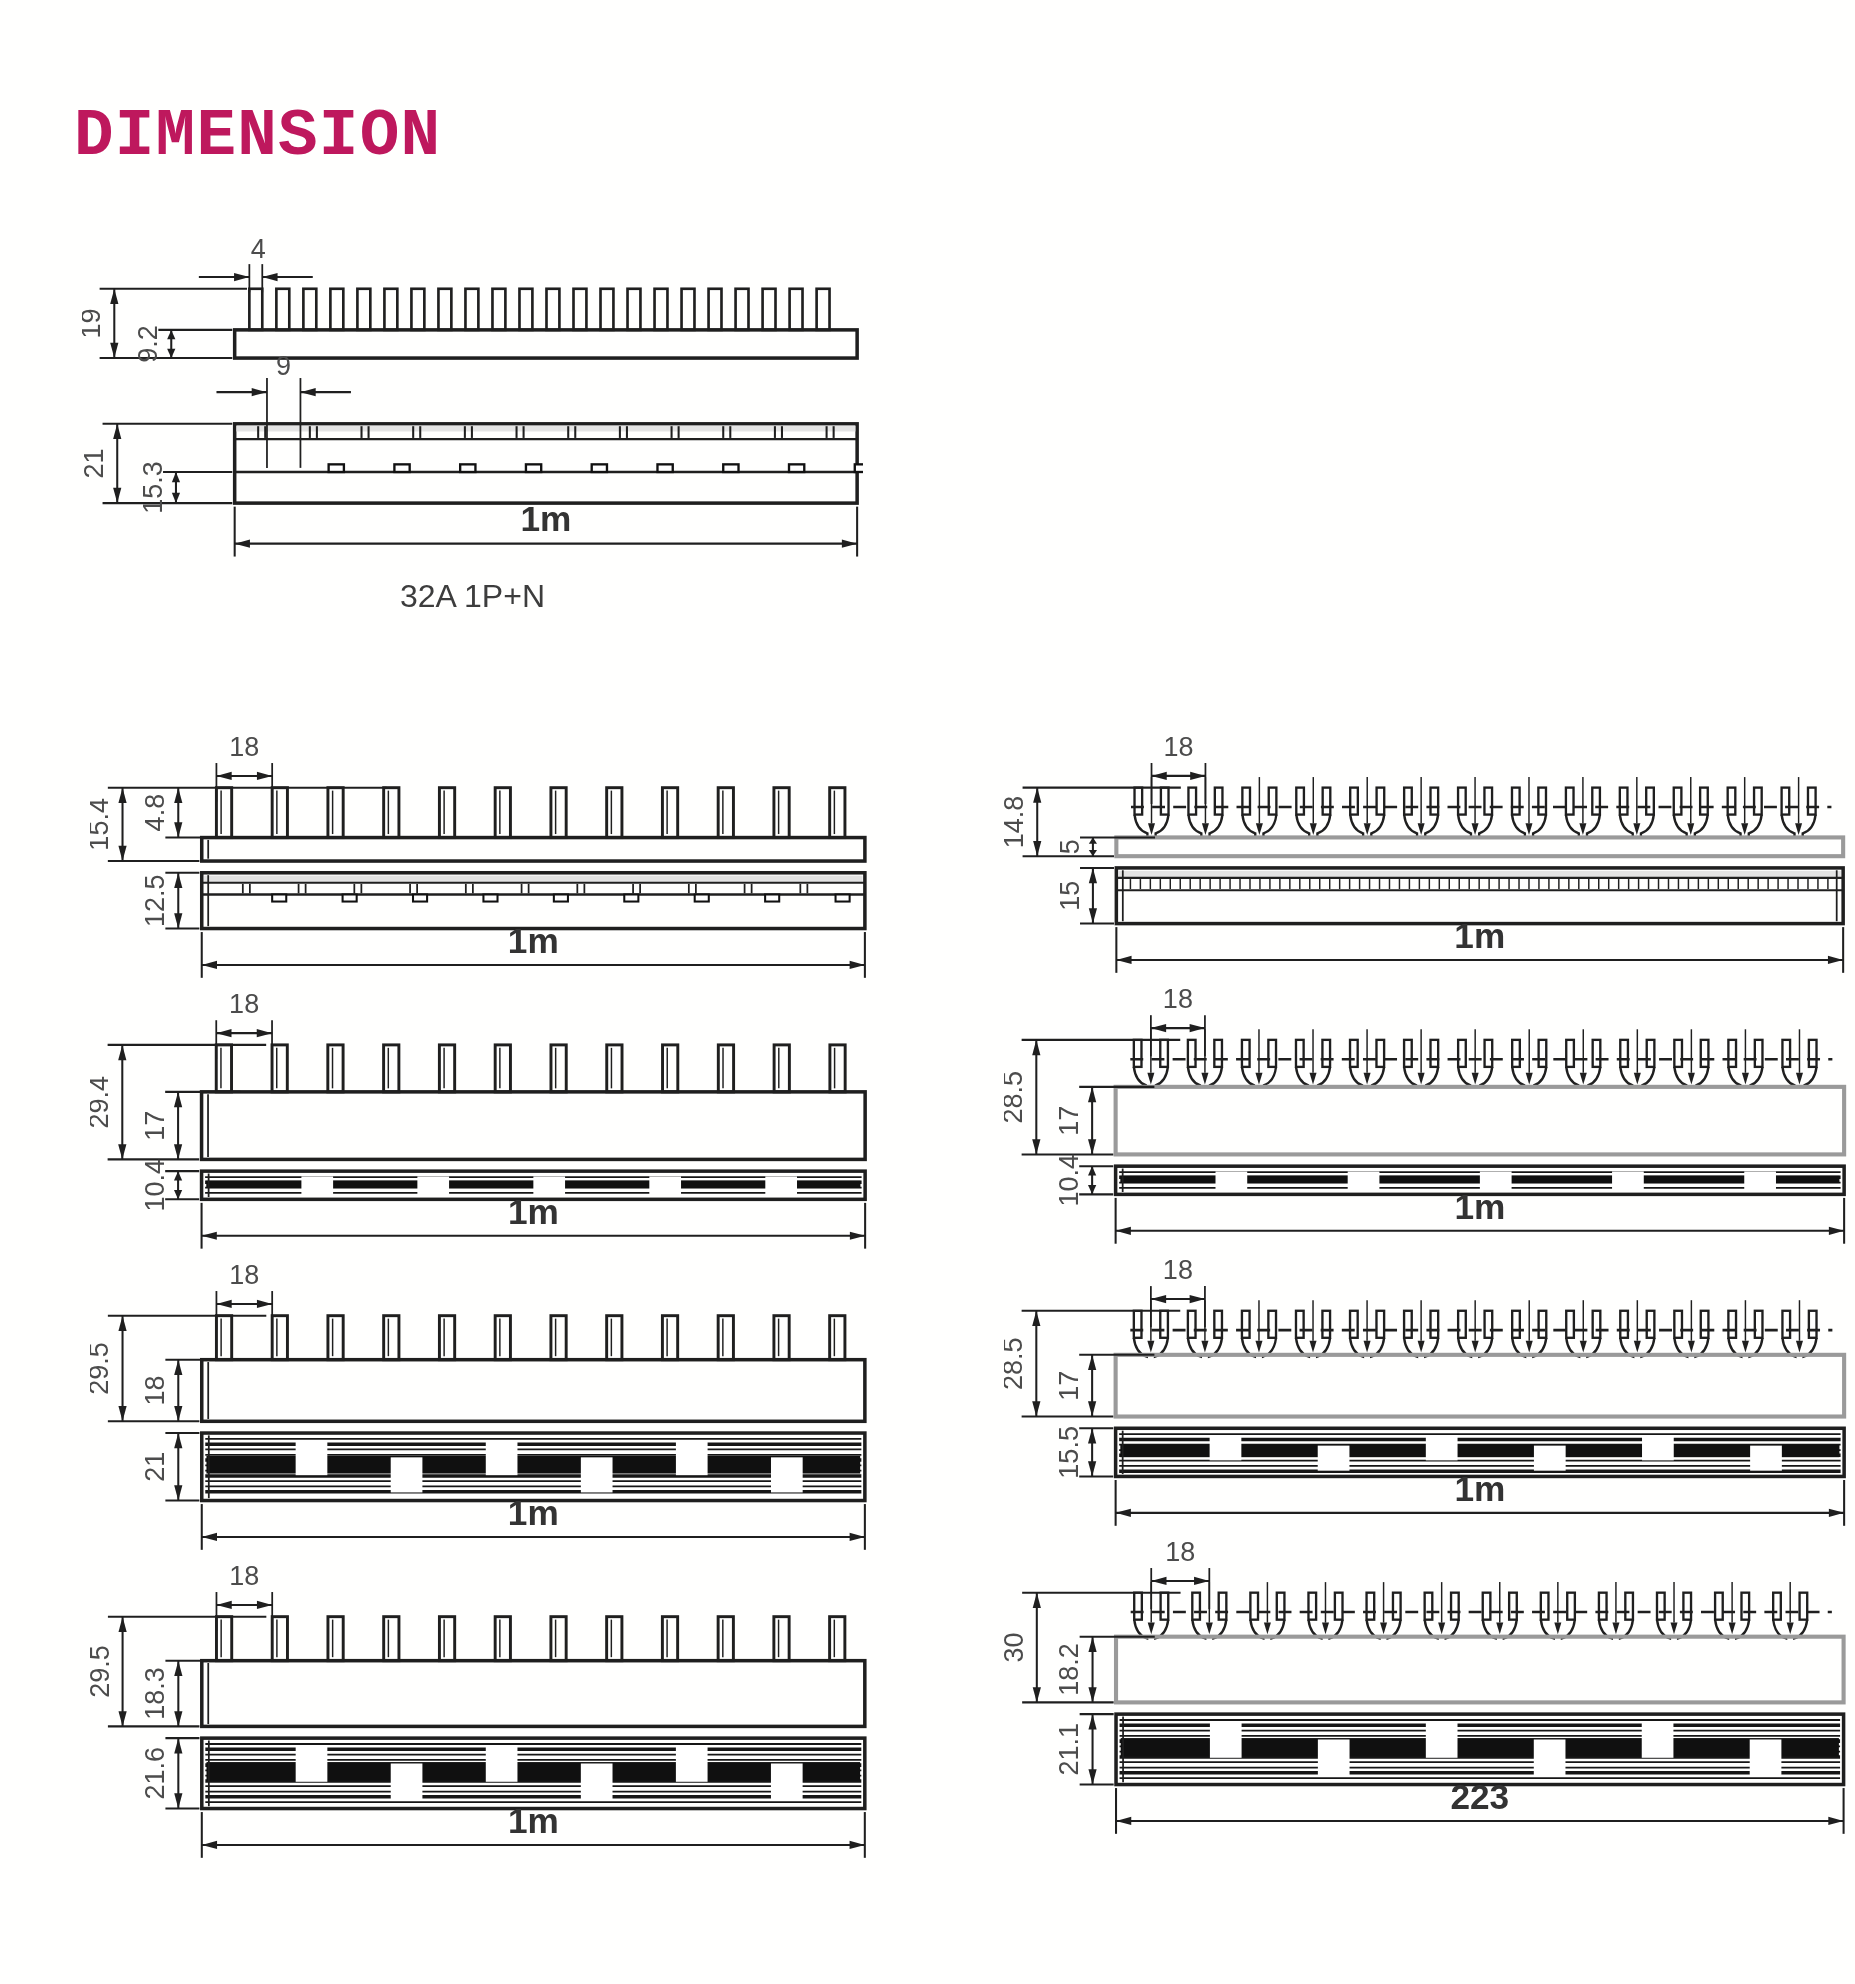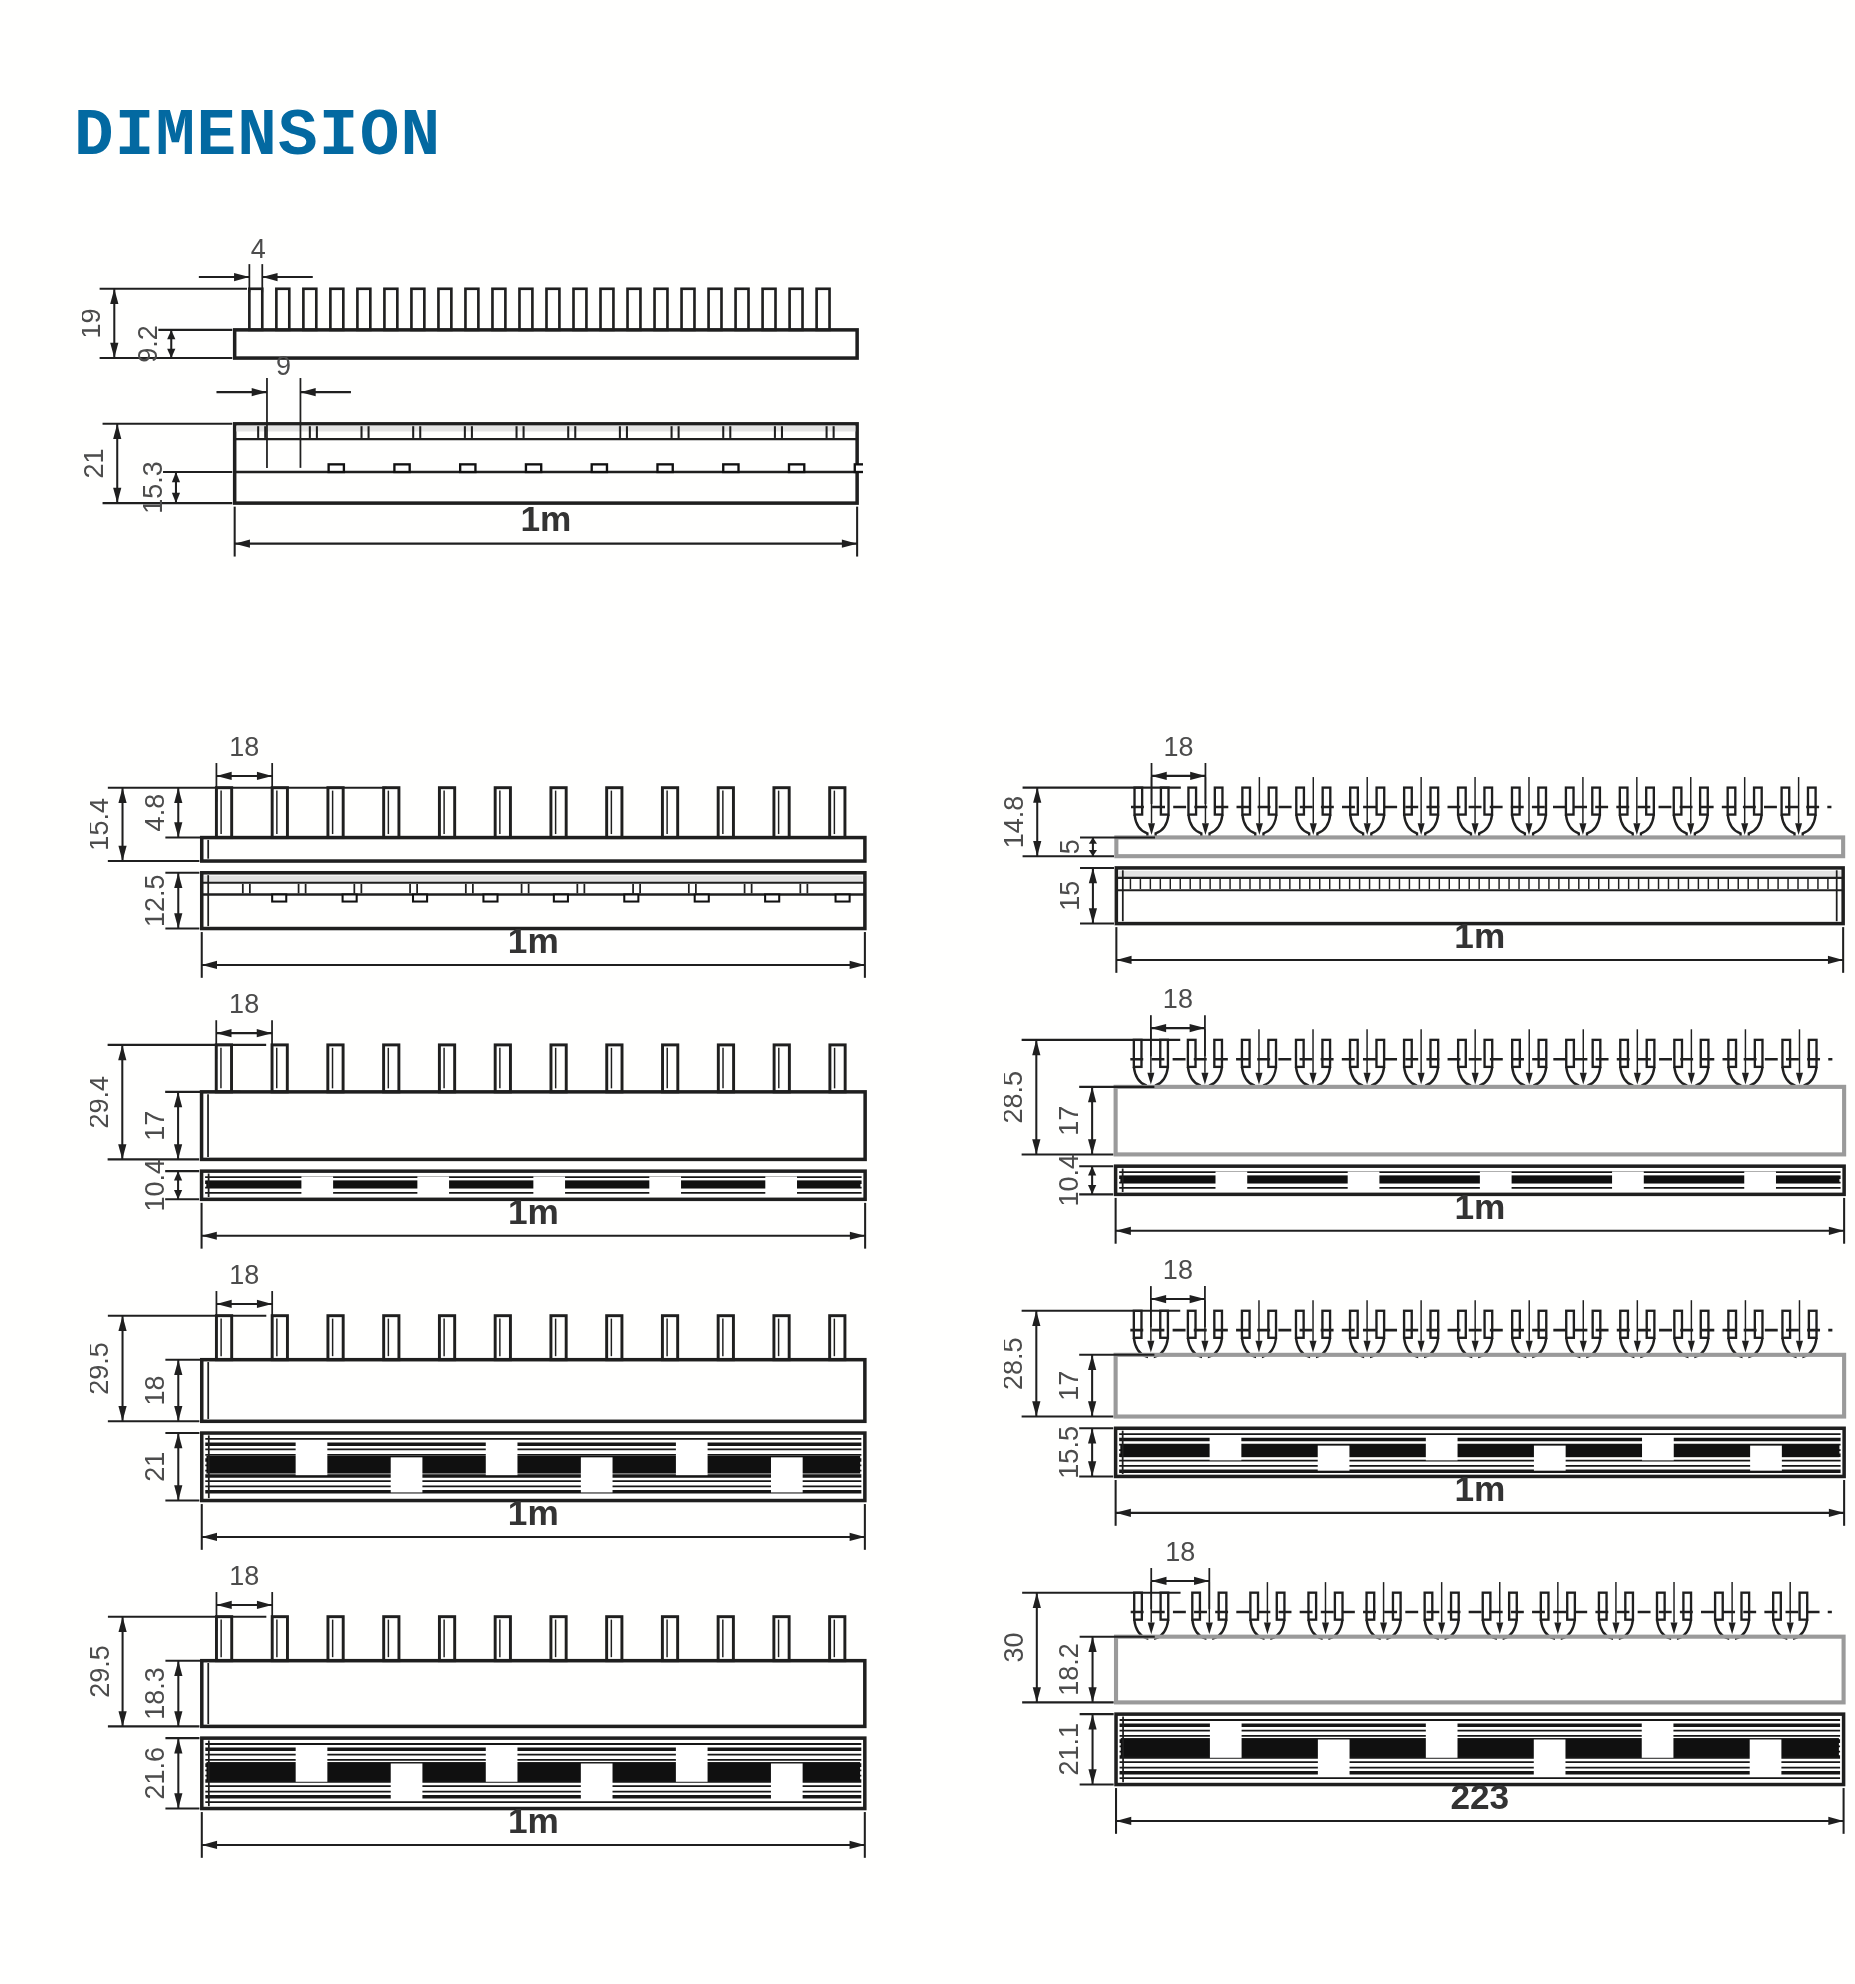--- a/index.html
+++ b/index.html
@@ -13,21 +13,21 @@
   .col-fork{left:996px;top:729px;width:846px;}
   .cap{width:100%;text-align:center;font-size:32px;color:#3d3d3d;margin-top:8.2px;}
   .fig32 .cap{margin-top:11.7px;}
   .col-cap{margin-top:15.3px;}
   svg{display:block;margin:0 0 7px 0;}
 </style>
 </head>
 <body>
 
 <div class="canvas">
-  <div class="title" style="color: #0369a1;">DIMENSION</div>
+  <div class="title" style="color: #be185d;">DIMENSION</div>
 
   <figure class="fig32" style="margin:0">
     <svg id="svg-32a" viewBox="0 0 1330 572" width="781" height="336">
         <rect x="285" y="100" width="22" height="70" fill="none" stroke="#1f1f1f" stroke-width="4.5"></rect>
         <rect x="331" y="100" width="22" height="70" fill="none" stroke="#1f1f1f" stroke-width="4.5"></rect>
         <rect x="377" y="100" width="22" height="70" fill="none" stroke="#1f1f1f" stroke-width="4.5"></rect>
         <rect x="423" y="100" width="22" height="70" fill="none" stroke="#1f1f1f" stroke-width="4.5"></rect>
         <rect x="469" y="100" width="22" height="70" fill="none" stroke="#1f1f1f" stroke-width="4.5"></rect>
         <rect x="515" y="100" width="22" height="70" fill="none" stroke="#1f1f1f" stroke-width="4.5"></rect>
         <rect x="561" y="100" width="22" height="70" fill="none" stroke="#1f1f1f" stroke-width="4.5"></rect>
@@ -120,20 +120,21 @@
         <polygon points="160,412 153,429.6666666666667 167,429.6666666666667" fill="#1f1f1f"></polygon>
         <polygon points="160,465 153,447.3333333333333 167,447.3333333333333" fill="#1f1f1f"></polygon>
         <text x="0" y="0" font-size="46" fill="#4c4c4c" font-family="&quot;Liberation Sans&quot;, sans-serif" text-anchor="middle" font-weight="500" transform="translate(136,438.5) rotate(-90)">15.3</text>
         <line x1="260" y1="471" x2="260" y2="556" stroke="#1f1f1f" stroke-width="3.5"></line>
         <line x1="1320" y1="471" x2="1320" y2="556" stroke="#1f1f1f" stroke-width="3.5"></line>
         <line x1="260" y1="534" x2="1320" y2="534" stroke="#1f1f1f" stroke-width="3.5"></line>
         <polygon points="260,534 286,527 286,541" fill="#1f1f1f"></polygon>
         <polygon points="1320,534 1294,527 1294,541" fill="#1f1f1f"></polygon>
         <text x="790" y="512" font-size="60" fill="#333333" font-family="&quot;Liberation Sans&quot;, sans-serif" text-anchor="middle" font-weight="600">1m</text>
       </svg>
+    <figcaption class="cap">32A 1P+N</figcaption>
   </figure>
 
   <section class="col col-pin" id="col-pin">
     <svg viewBox="0 0 1330 426" width="781" height="250">
         <line x1="215" y1="58" x2="215" y2="124" stroke="#1f1f1f" stroke-width="3"></line>
         <line x1="310" y1="58" x2="310" y2="124" stroke="#1f1f1f" stroke-width="3"></line>
         <line x1="215" y1="80" x2="310" y2="80" stroke="#1f1f1f" stroke-width="3.5"></line>
         <polygon points="215,80 241,73 241,87" fill="#1f1f1f"></polygon>
         <polygon points="310,80 284,73 284,87" fill="#1f1f1f"></polygon>
         <text x="262.5" y="46" font-size="46" fill="#4c4c4c" font-family="&quot;Liberation Sans&quot;, sans-serif" text-anchor="middle" font-weight="500">18</text>

